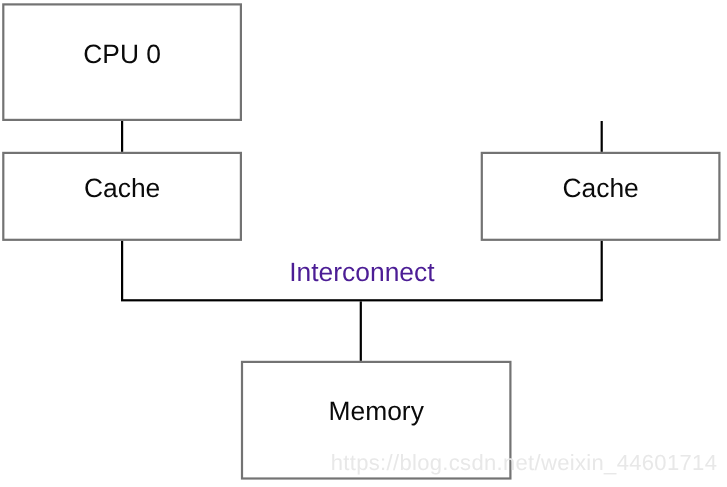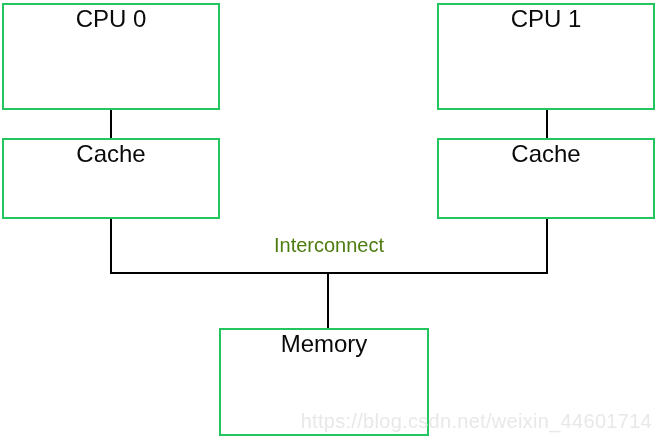--- a/index.html
+++ b/index.html
@@ -11,33 +11,34 @@
     position: relative;
     width: 661px;
     height: 443px;
     background: #ffffff;
     font-family: "Liberation Sans", sans-serif;
     overflow: hidden;
   }
   .box {
     position: absolute;
     box-sizing: border-box;
-    border: 2px solid #22c55e;
+    border: 2px solid #737373;
     background: #ffffff;
     display: flex;
+    align-items: center;
     justify-content: center;
     font-size: 24px;
     color: #0a0a0a;
     padding-bottom: 14px; 
   }
   .box-cpu0   { left: 2px;   top: 3px;   width: 218px; height: 107px; }
   .box-cpu1   { left: 437px; top: 3px;   width: 218px; height: 107px; }
   .box-cache0 { left: 2px;   top: 138px; width: 218px; height: 81px;  }
   .box-cache1 { left: 437px; top: 138px; width: 218px; height: 81px;  }
-  .box-memory { left: 219px; top: 328px; width: 210px; height: 108px; }
+  .box-memory { left: 219px; top: 328px; width: 246px; height: 108px; }
 
   .vline {
     position: absolute;
     width: 2px;
     background: #000000;
   }
   .hline {
     position: absolute;
     height: 2px;
     background: #000000;
@@ -48,22 +49,22 @@
   .v-cache1-bus  { left: 546px; top: 219px; height: 54px; }
   .h-bus         { left: 110px; top: 272px; width: 438px; }
   .v-bus-memory  { left: 327px; top: 274px; height: 54px; }
 
   .bus-label {
     position: absolute;
     left: 110px;
     top: 234px;
     width: 438px;
     text-align: center;
-    font-size: 20px;
-    color: #4d7c0f;
+    font-size: 24px;
+    color: #4c1d95;
   }
   .watermark {
     position: absolute;
     right: 9px;
     top: 410px;
     font-size: 20px;
     letter-spacing: 0.3px;
     color: #e8e8e8;
     z-index: 5;
     white-space: nowrap;
@@ -71,23 +72,20 @@
 </style>
 </head>
 <body>
 
 <div id="stage">
 
   <div class="box box-cpu0">
     <span>CPU 0</span>
   </div>
 
-  <div class="box box-cpu1">
-    <span>CPU 1</span>
-  </div>
 
   <div class="box box-cache0">
     <span>Cache</span>
   </div>
 
   <div class="box box-cache1">
     <span>Cache</span>
   </div>
 
   <div class="box box-memory">

